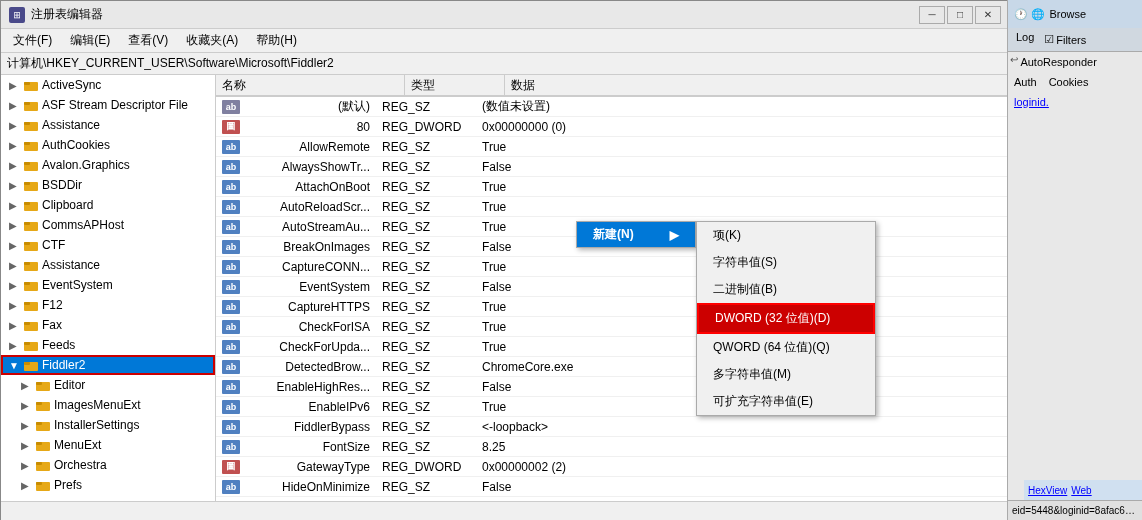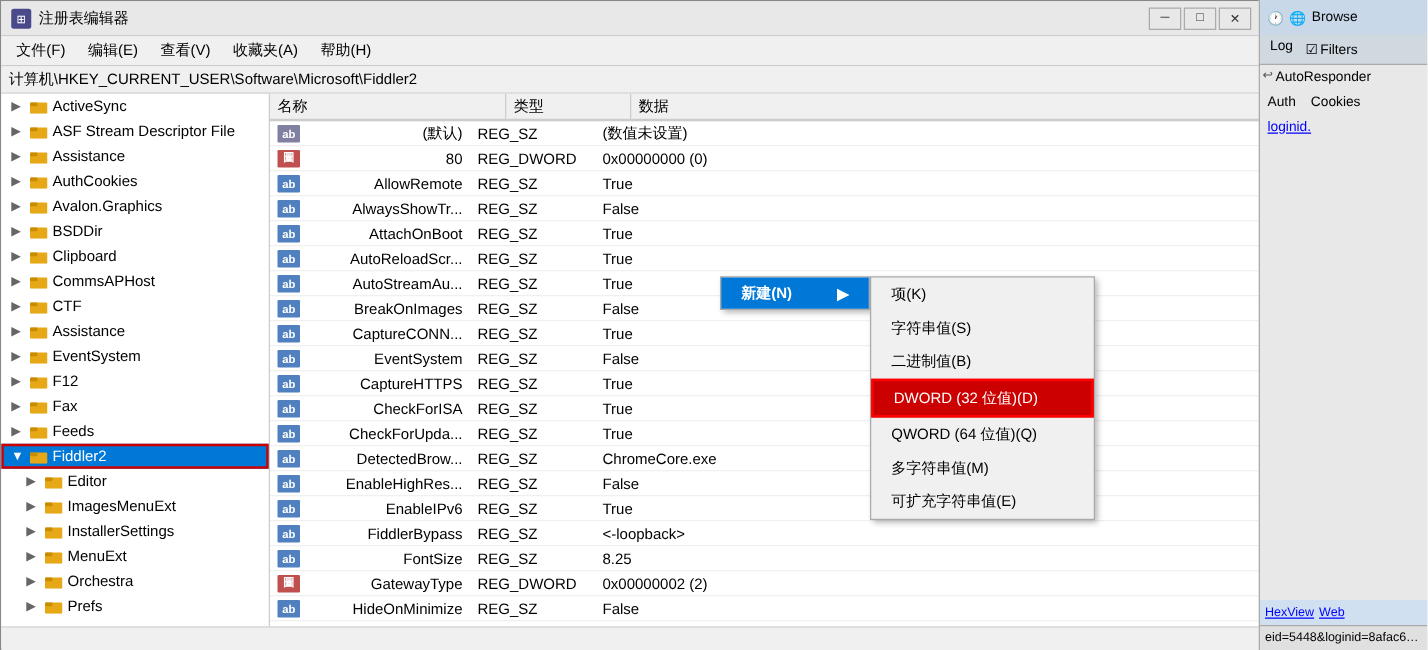--- a/index.html
+++ b/index.html
@@ -338,21 +338,21 @@
     .fiddler-link {
       color: #0000ff;
       text-decoration: underline;
       font-size: 11px;
       cursor: pointer;
       padding: 2px 4px;
     }
     .fiddler-bottom {
       position: absolute;
       bottom: 20px;
-      left: 0;
+      left: 16px;
       right: 0;
       background: #d0e0f0;
       height: 20px;
       display: flex;
       align-items: center;
       padding: 0 4px;
       font-size: 10px;
       color: #000;
       overflow: hidden;
     }

